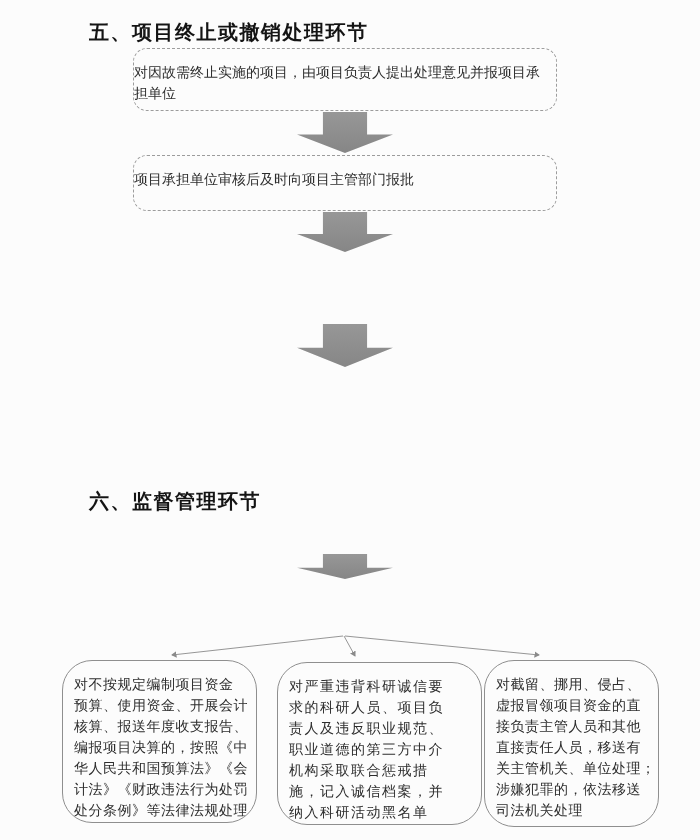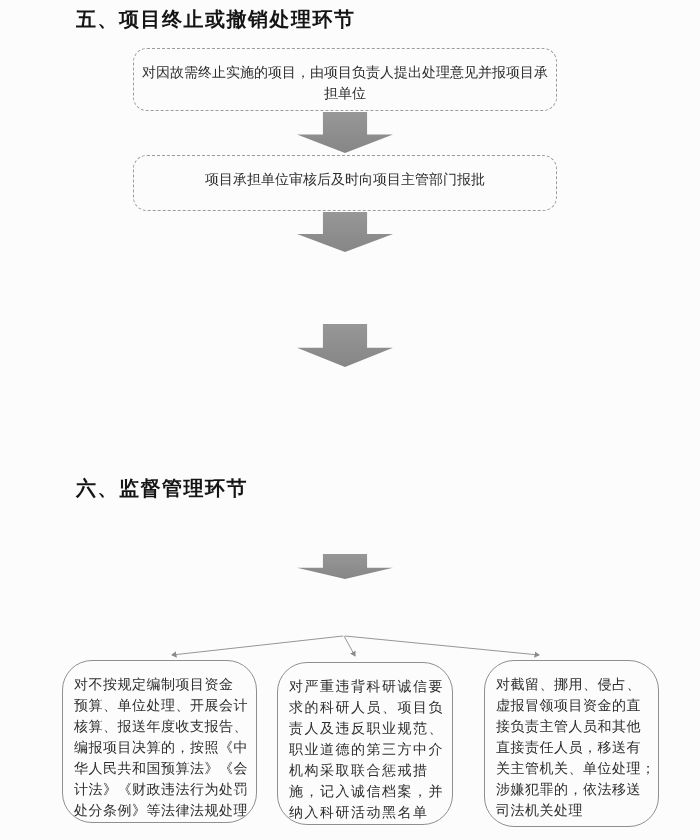--- a/index.html
+++ b/index.html
@@ -8,34 +8,34 @@
     width: 700px;
     height: 840px;
     margin: 0 auto;
     background: #fcfcfc;
     font-family: "Liberation Serif", "DejaVu Serif", serif;
     color: var(--text, #2d2d2d);
     overflow: hidden;
   }
   .sec-title {
     position: absolute;
-    margin: 4px;
+    margin: 17px;
     font-family: "Liberation Sans", "DejaVu Sans", sans-serif;
     font-weight: bold;
     font-size: 20px;
     letter-spacing: 1.5px;
     color: var(--title, #141414);
     white-space: pre;
   }
   .fbox {
     position: absolute;
     box-sizing: border-box;
     border: 1px dashed var(--border, #9c9c9c);
     border-radius: 14px;
-    text-align: center;
+    text-align: left;
     font-size: 14px;
     line-height: 21px;
     white-space: pre;
     padding-top: 13px;
     overflow: hidden;
   }
   .bbox {
     position: absolute;
     box-sizing: border-box;
     border: 1px solid var(--border2, #8f8f8f);
@@ -94,28 +94,28 @@
       <marker id="ah" markerWidth="8" markerHeight="8" refX="5" refY="3.5" orient="auto">
         <path d="M0,0 L6,3.5 L0,7 Z" fill="var(--arrow, #8a8a8a)"></path>
       </marker>
     </defs>
     <line x1="343" y1="636" x2="172" y2="655" marker-end="url(#ah)"></line>
     <line x1="344" y1="636" x2="355" y2="656" marker-end="url(#ah)"></line>
     <line x1="345" y1="636" x2="539" y2="655" marker-end="url(#ah)"></line>
   </svg>
 
   <div class="bbox ls-tight" style="left:62px; top:660px; width:195px; height:163px;">对不按规定编制项目资金
-预算、单位处理、开展会计
+预算、使用资金、开展会计
 核算、报送年度收支报告、
 编报项目决算的，按照《中
 华人民共和国预算法》《会
 计法》《财政违法行为处罚
 处分条例》等法律法规处理</div>
 
-  <div class="bbox ls-wide" style="left:277px; top:662px; width:176px; height:163px;">对严重违背科研诚信要
+  <div class="bbox ls-wide" style="left:277px; top:662px; width:205px; height:163px;">对严重违背科研诚信要
 求的科研人员、项目负
 责人及违反职业规范、
 职业道德的第三方中介
 机构采取联合惩戒措
 施，记入诚信档案，并
 纳入科研活动黑名单</div>
 
   <div class="bbox ls-tight" style="left:484px; top:660px; width:175px; height:167px;">对截留、挪用、侵占、
 虚报冒领项目资金的直
 接负责主管人员和其他

